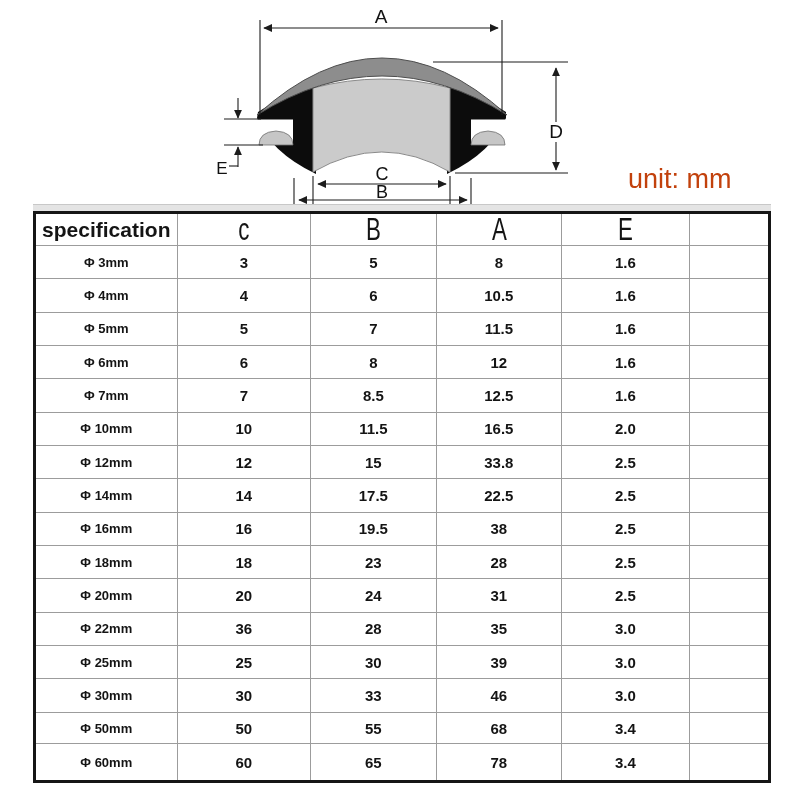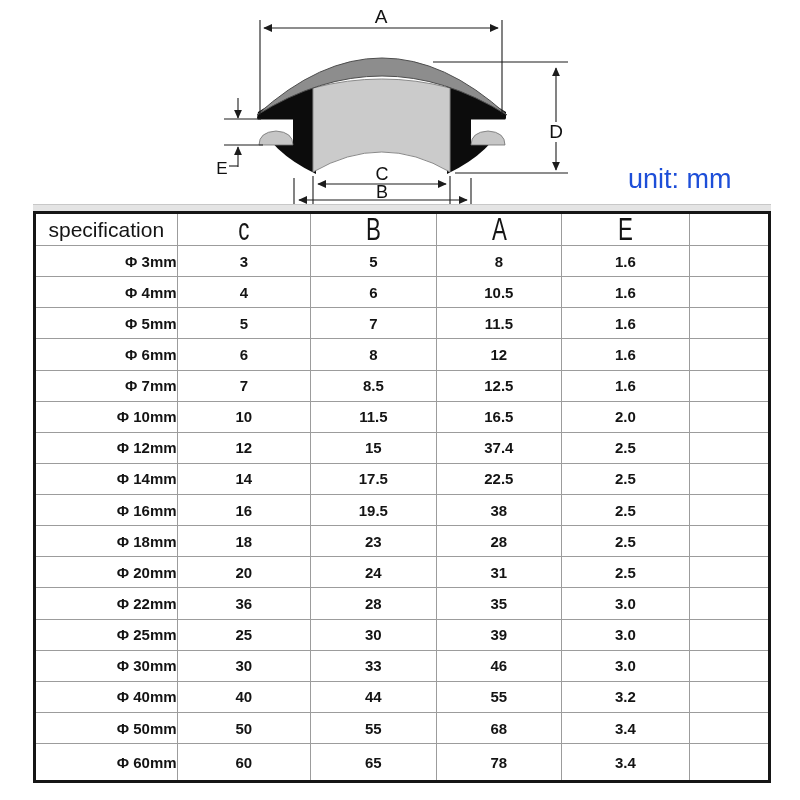--- a/index.html
+++ b/index.html
@@ -1,33 +1,33 @@
 <!DOCTYPE html>
 <html><head>
 <meta charset="utf-8">
 <style>
   html,body{margin:0;padding:0;background:#ffffff;}
   .page{position:relative;width:800px;height:800px;background:#ffffff;overflow:hidden;
         font-family:"Liberation Sans",sans-serif;color:#141414;}
   svg text{font-family:"Liberation Sans",sans-serif;fill:#111;}
   .diagram{position:absolute;left:0;top:0;}
-  .unit{position:absolute;left:628px;top:164px;font-size:27px;color:#1d4ed8;}
+  .unit{position:absolute;left:628px;top:164px;font-size:27px;color:#c2410c;}
   .pre-strip{position:absolute;left:33px;top:204px;width:738px;height:7px;
              background:#e4e4e4;border-top:1px solid #c8c8c8;}
   table.spec{position:absolute;left:33px;top:211px;width:738px;height:572px;
              border-collapse:collapse;table-layout:fixed;
              border:3px solid #161616;}
   table.spec th,table.spec td{border:1px solid #9c9c9c;text-align:center;
              vertical-align:middle;padding:0;overflow:hidden;white-space:nowrap;}
-  th.spec-hdr{font-size:21px;font-weight:400;margin-left:16px;}
+  th.spec-hdr{font-size:21px;font-weight:700;margin-left:16px;}
   .hdr-letter{display:inline-block;font-size:31px;font-weight:500;
               transform:scaleX(0.72);line-height:1;}
   thead tr{height:31px;}
   tbody td{font-size:15px;font-weight:700;}
-  tbody td.spec{font-size:15px;text-align:right;}
+  tbody td.spec{font-size:13px;}
   tbody tr:nth-last-child(2){height:31px;}
   tbody tr:nth-last-child(1){height:38px;}
 </style>
 </head>
 <body>
 
 <div class="page">
 
   <svg class="diagram" width="800" height="211" viewBox="0 0 800 211">
     <defs>
@@ -153,21 +153,21 @@
           <td>10</td>
           <td>11.5</td>
           <td>16.5</td>
           <td>2.0</td>
           <td></td>
         </tr>
         <tr>
           <td class="spec">Φ 12mm</td>
           <td>12</td>
           <td>15</td>
-          <td>37.4</td>
+          <td>33.8</td>
           <td>2.5</td>
           <td></td>
         </tr>
         <tr>
           <td class="spec">Φ 14mm</td>
           <td>14</td>
           <td>17.5</td>
           <td>22.5</td>
           <td>2.5</td>
           <td></td>
@@ -214,28 +214,20 @@
         </tr>
         <tr>
           <td class="spec">Φ 30mm</td>
           <td>30</td>
           <td>33</td>
           <td>46</td>
           <td>3.0</td>
           <td></td>
         </tr>
         <tr>
-          <td class="spec">Φ 40mm</td>
-          <td>40</td>
-          <td>44</td>
-          <td>55</td>
-          <td>3.2</td>
-          <td></td>
-        </tr>
-        <tr>
           <td class="spec">Φ 50mm</td>
           <td>50</td>
           <td>55</td>
           <td>68</td>
           <td>3.4</td>
           <td></td>
         </tr>
         <tr>
           <td class="spec">Φ 60mm</td>
           <td>60</td>

